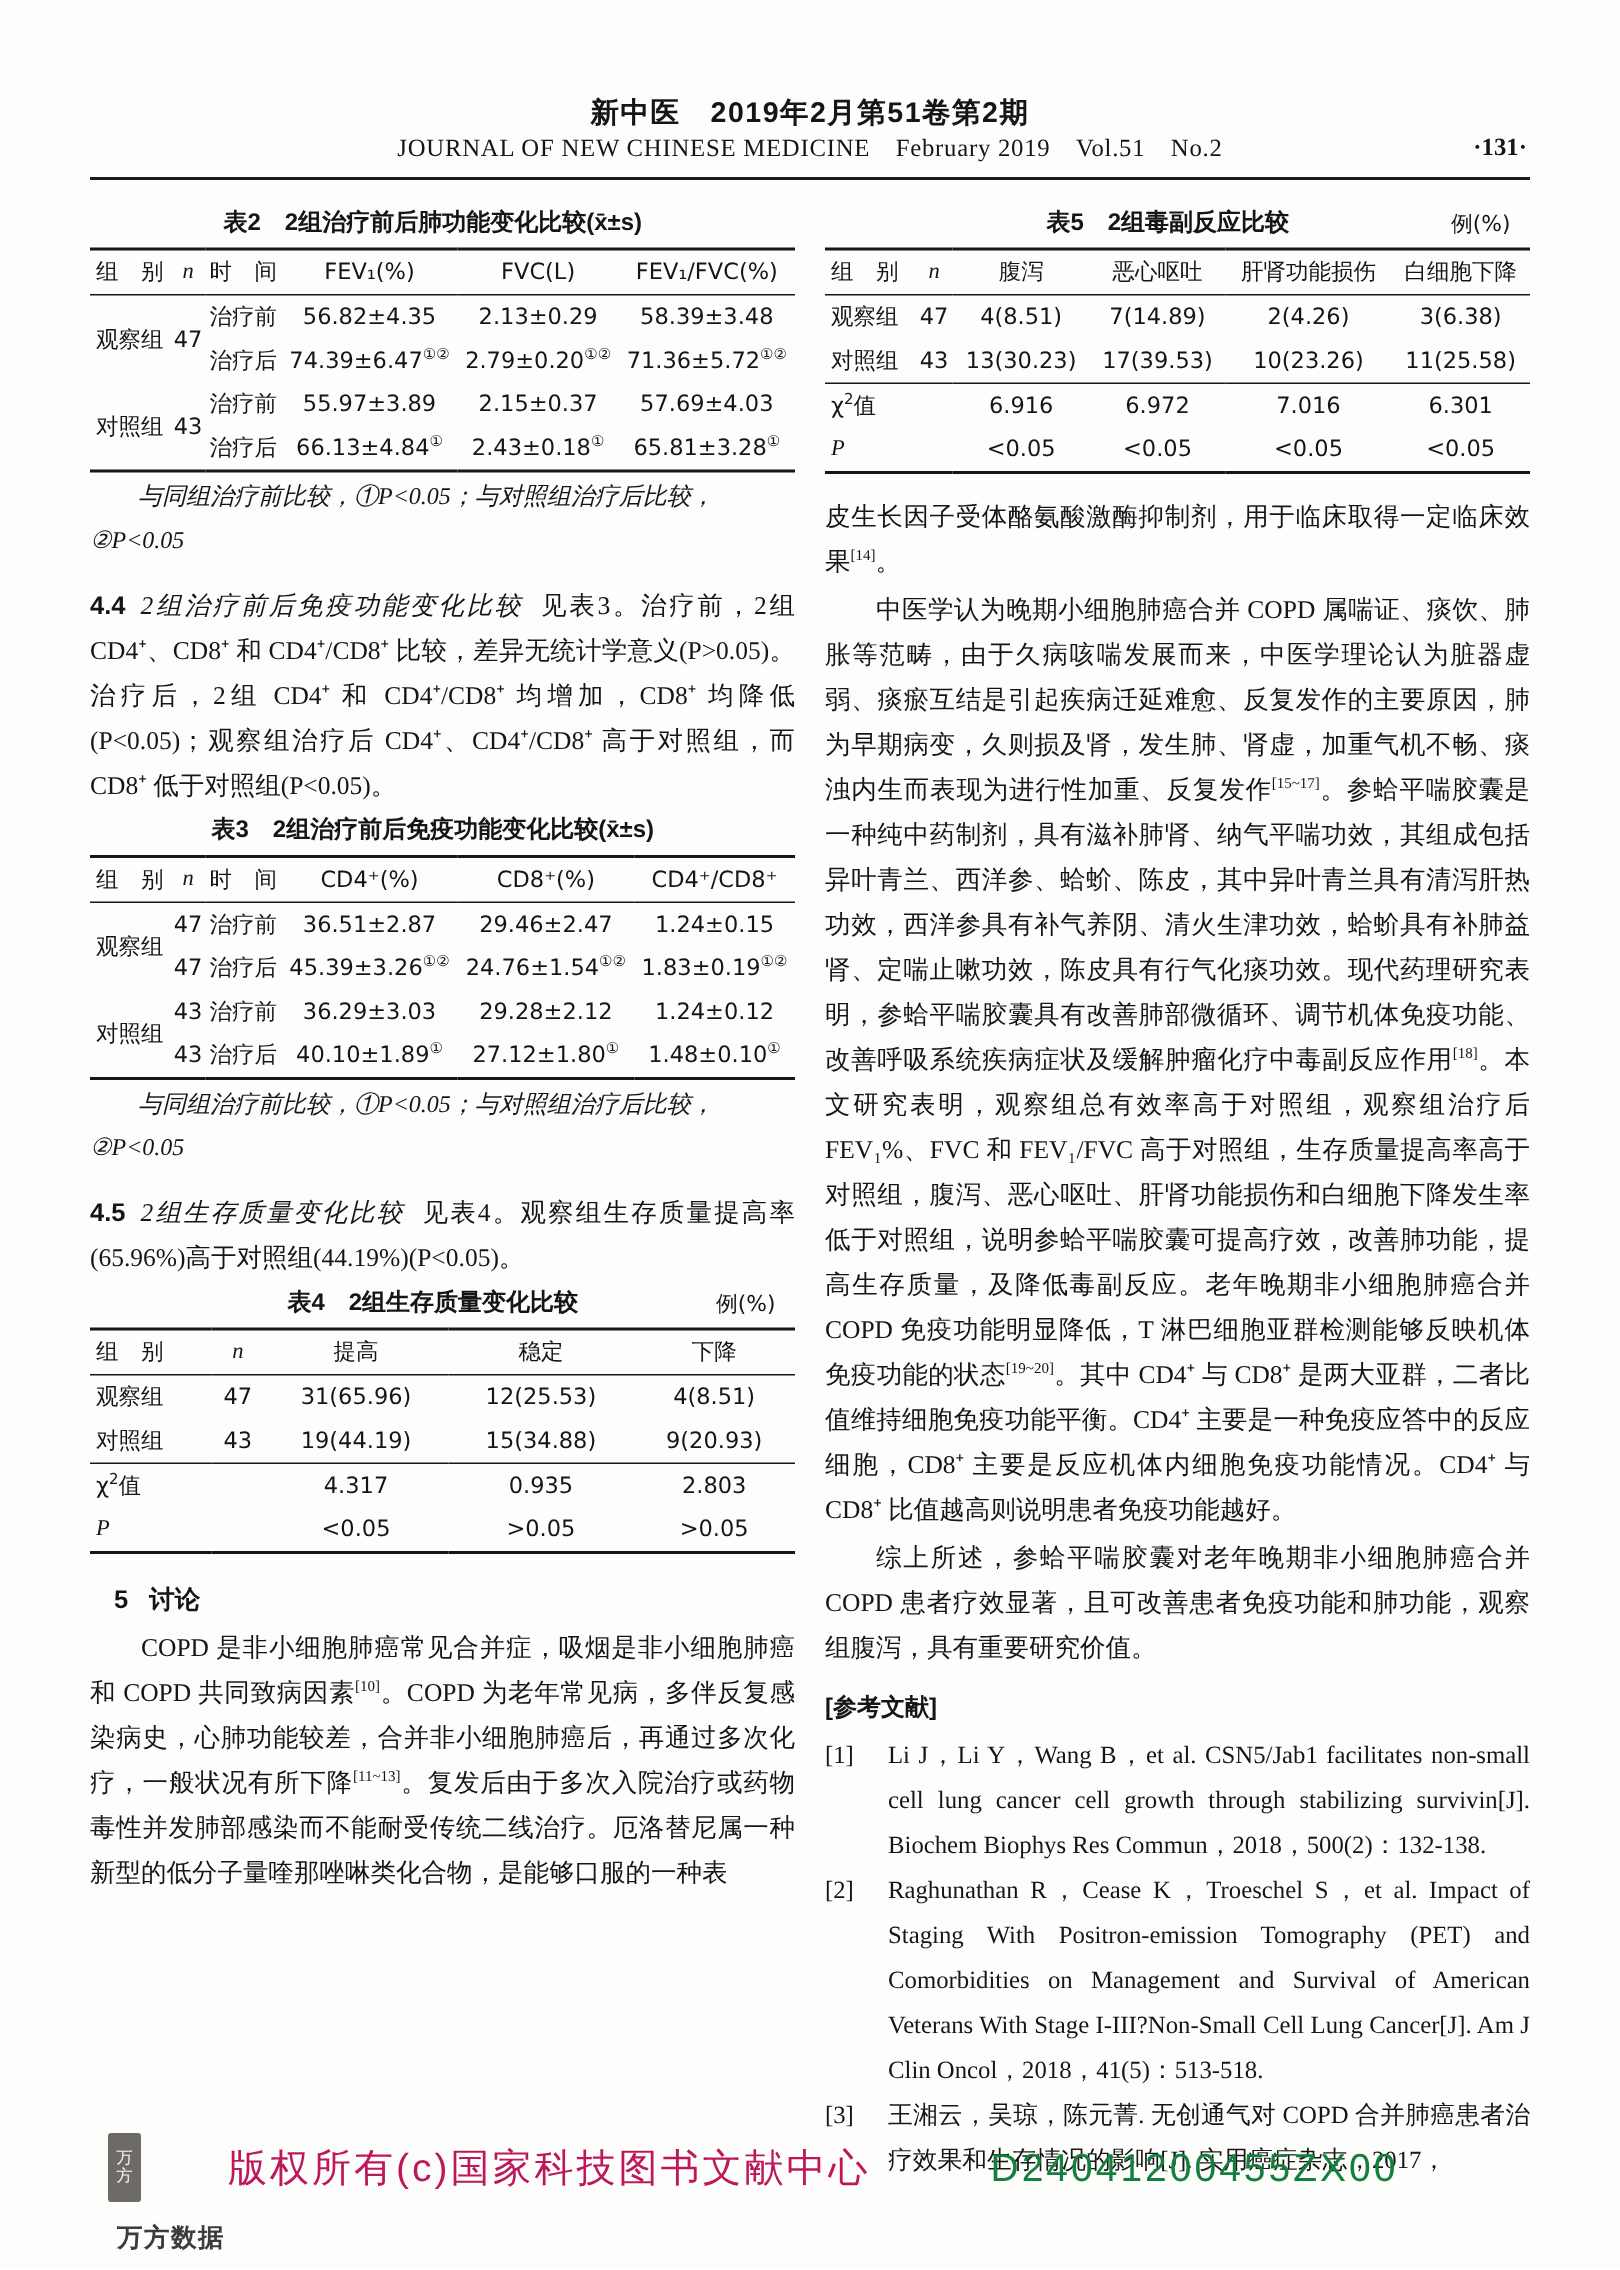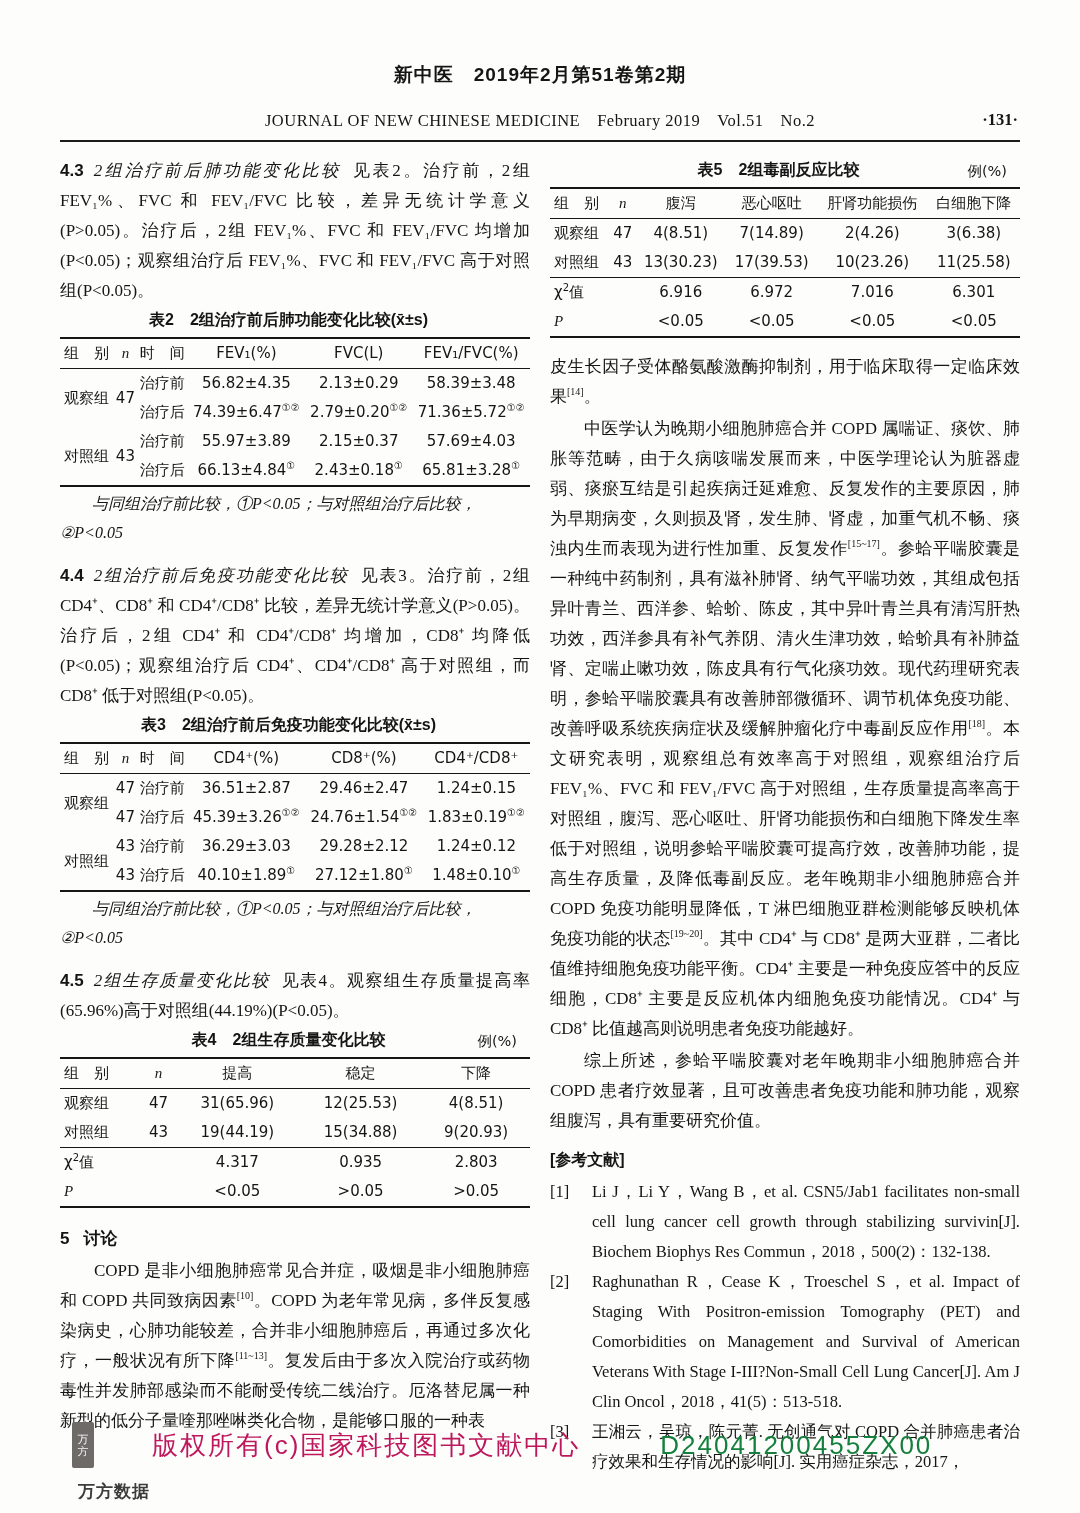--- a/index.html
+++ b/index.html
@@ -1,32 +1,32 @@
 <!DOCTYPE html>
 <html><head>
 <meta charset="utf-8">
 <style>
   html,body{margin:0;padding:0;background:#fff;}
   .page{position:relative;width:1080px;height:1513px;background:#fdfdfc;color:#151515;
         font-family:"Liberation Serif",serif;overflow:hidden;}
   
   .hdr{padding-top:62px;position:relative;}
   .hdr-cn{text-align:center;font-size:19px;font-weight:bold;font-family:"Liberation Sans",sans-serif;letter-spacing:1px;}
-  .hdr-en-row{position:relative;margin-top:22px;height:22px;}
+  .hdr-en-row{position:relative;margin-top:0;height:22px;}
   .hdr-en{display:block;text-align:center;font-size:16.5px;letter-spacing:.5px;}
   .hdr-page{position:absolute;right:62px;top:0;font-size:16.5px;font-weight:bold;}
   .hdr-rule{margin:8px 60px 0 60px;border-bottom:2.5px solid #1c1c1c;}
   
   .cols{display:flex;gap:20px;padding:14px 60px 0 60px;}
   .col{width:470px;flex:none;}
   p.para{margin:0 0 2px 0;font-size:17px;line-height:30px;text-align:justify;}
   p.para.indent{text-indent:2em;}
   .sec-num{font-weight:bold;font-family:"Liberation Sans",sans-serif;margin-right:10px;}
   .sec-title{font-style:italic;margin-right:12px;}
-  .h5{font-size:17px;line-height:30px;font-weight:bold;font-family:"Liberation Sans",sans-serif;margin:2px 0;}
+  .h5{font-size:17px;line-height:30px;font-weight:bold;font-family:"Liberation Sans",sans-serif;margin:2px 16px;}
   .h5 .sec-num{margin-right:14px;}
   
   .tblwrap{margin:4px 0 6px 0;}
   .tbl-cap-row{position:relative;text-align:center;margin:4px 13px 3px 0;height:24px;}
   .tbl-cap{font-size:16px;font-weight:bold;font-family:"Liberation Sans",sans-serif;}
   .tbl-unit{position:absolute;right:0;top:2px;font-size:14.5px;font-weight:normal;font-family:"DejaVu Sans",sans-serif;}
   table{width:100%;border-collapse:collapse;border-top:2px solid #161616;border-bottom:2px solid #161616;
         font-family:"DejaVu Sans",sans-serif;font-size:15px;}
   th,td{height:29px;text-align:center;font-weight:normal;padding:0 1px;line-height:1.1;white-space:nowrap;}
   thead tr{border-bottom:1.5px solid #161616;}
@@ -64,23 +64,20 @@
       <span class="hdr-en">JOURNAL OF NEW CHINESE MEDICINE　February 2019　Vol.51　No.2</span>
       <span class="hdr-page">·131·</span>
     </div>
     <div class="hdr-rule"></div>
   </div>
 
   <div class="cols">
 
     <div class="col">
 
-      <p class="para">
-        <span class="sec-num">4.3</span><span class="sec-title">2组治疗前后肺功能变化比较</span><span>见表2。治疗前，2组 FEV₁%、FVC 和 FEV₁/FVC 比较，差异无统计学意义(P&gt;0.05)。治疗后，2组 FEV₁%、FVC 和 FEV₁/FVC 均增加(P&lt;0.05)；观察组治疗后 FEV₁%、FVC 和 FEV₁/FVC 高于对照组(P&lt;0.05)。</span>
-      </p>
 
       <div class="tblwrap">
         <div class="tbl-cap-row">
           <span class="tbl-cap">表2　2组治疗前后肺功能变化比较(x̄±s)</span>
         </div>
         <table>
           <thead>
             <tr>
               <th class="cl">组　别</th>
               <th class="it">n</th>

